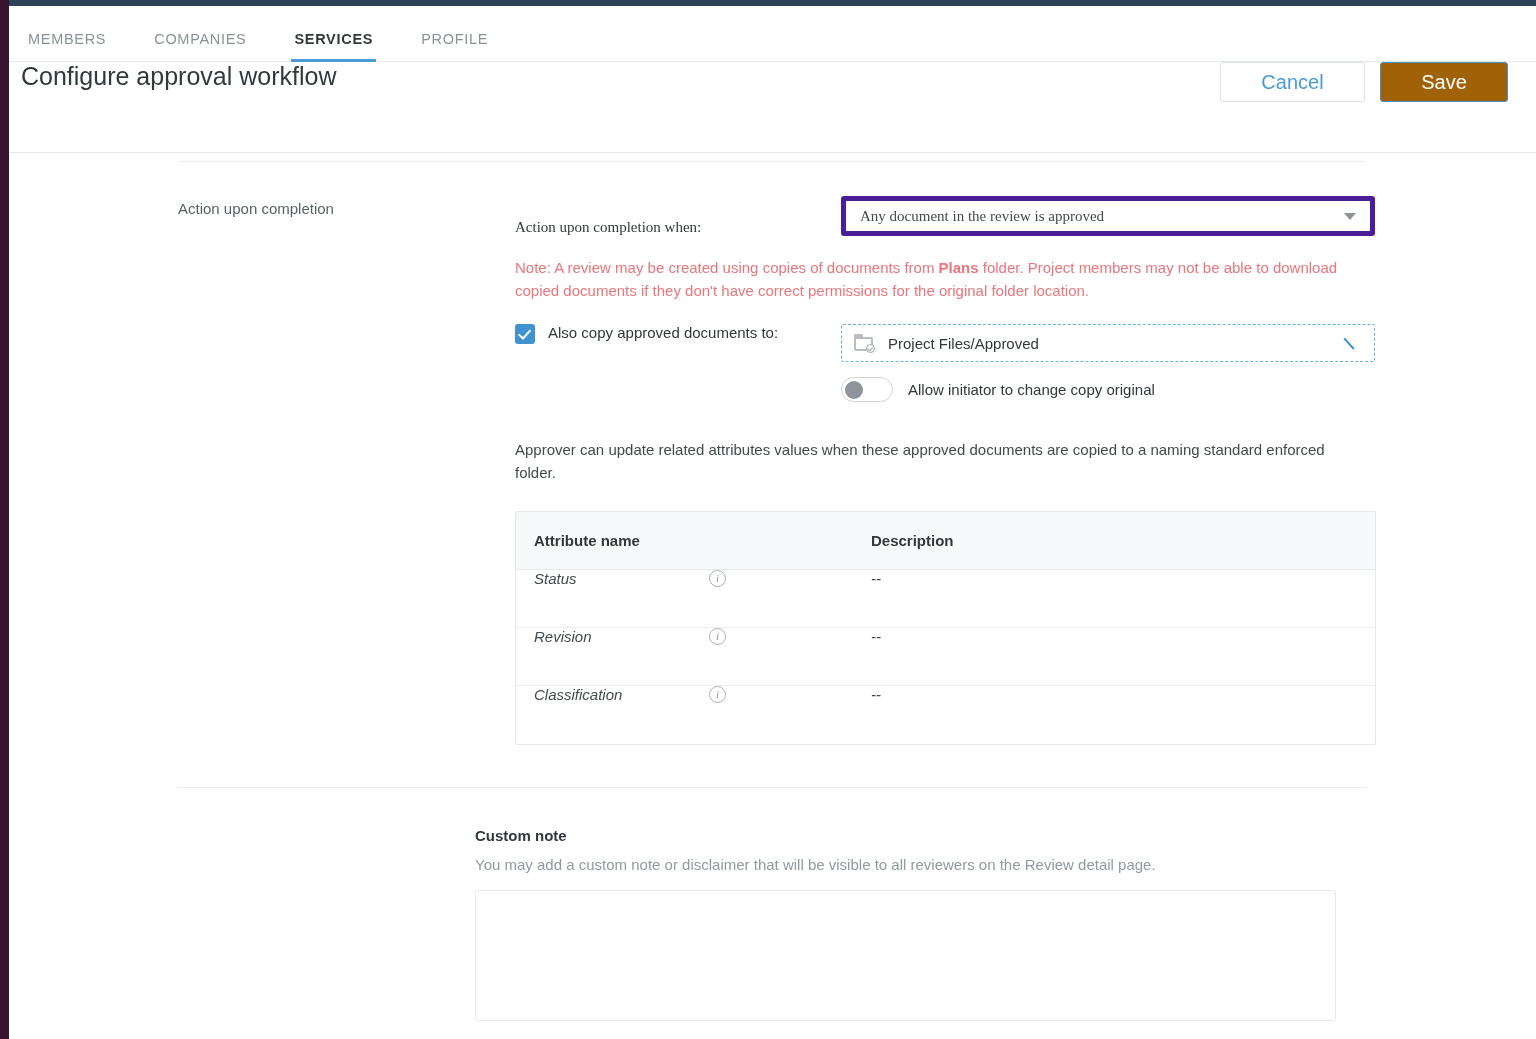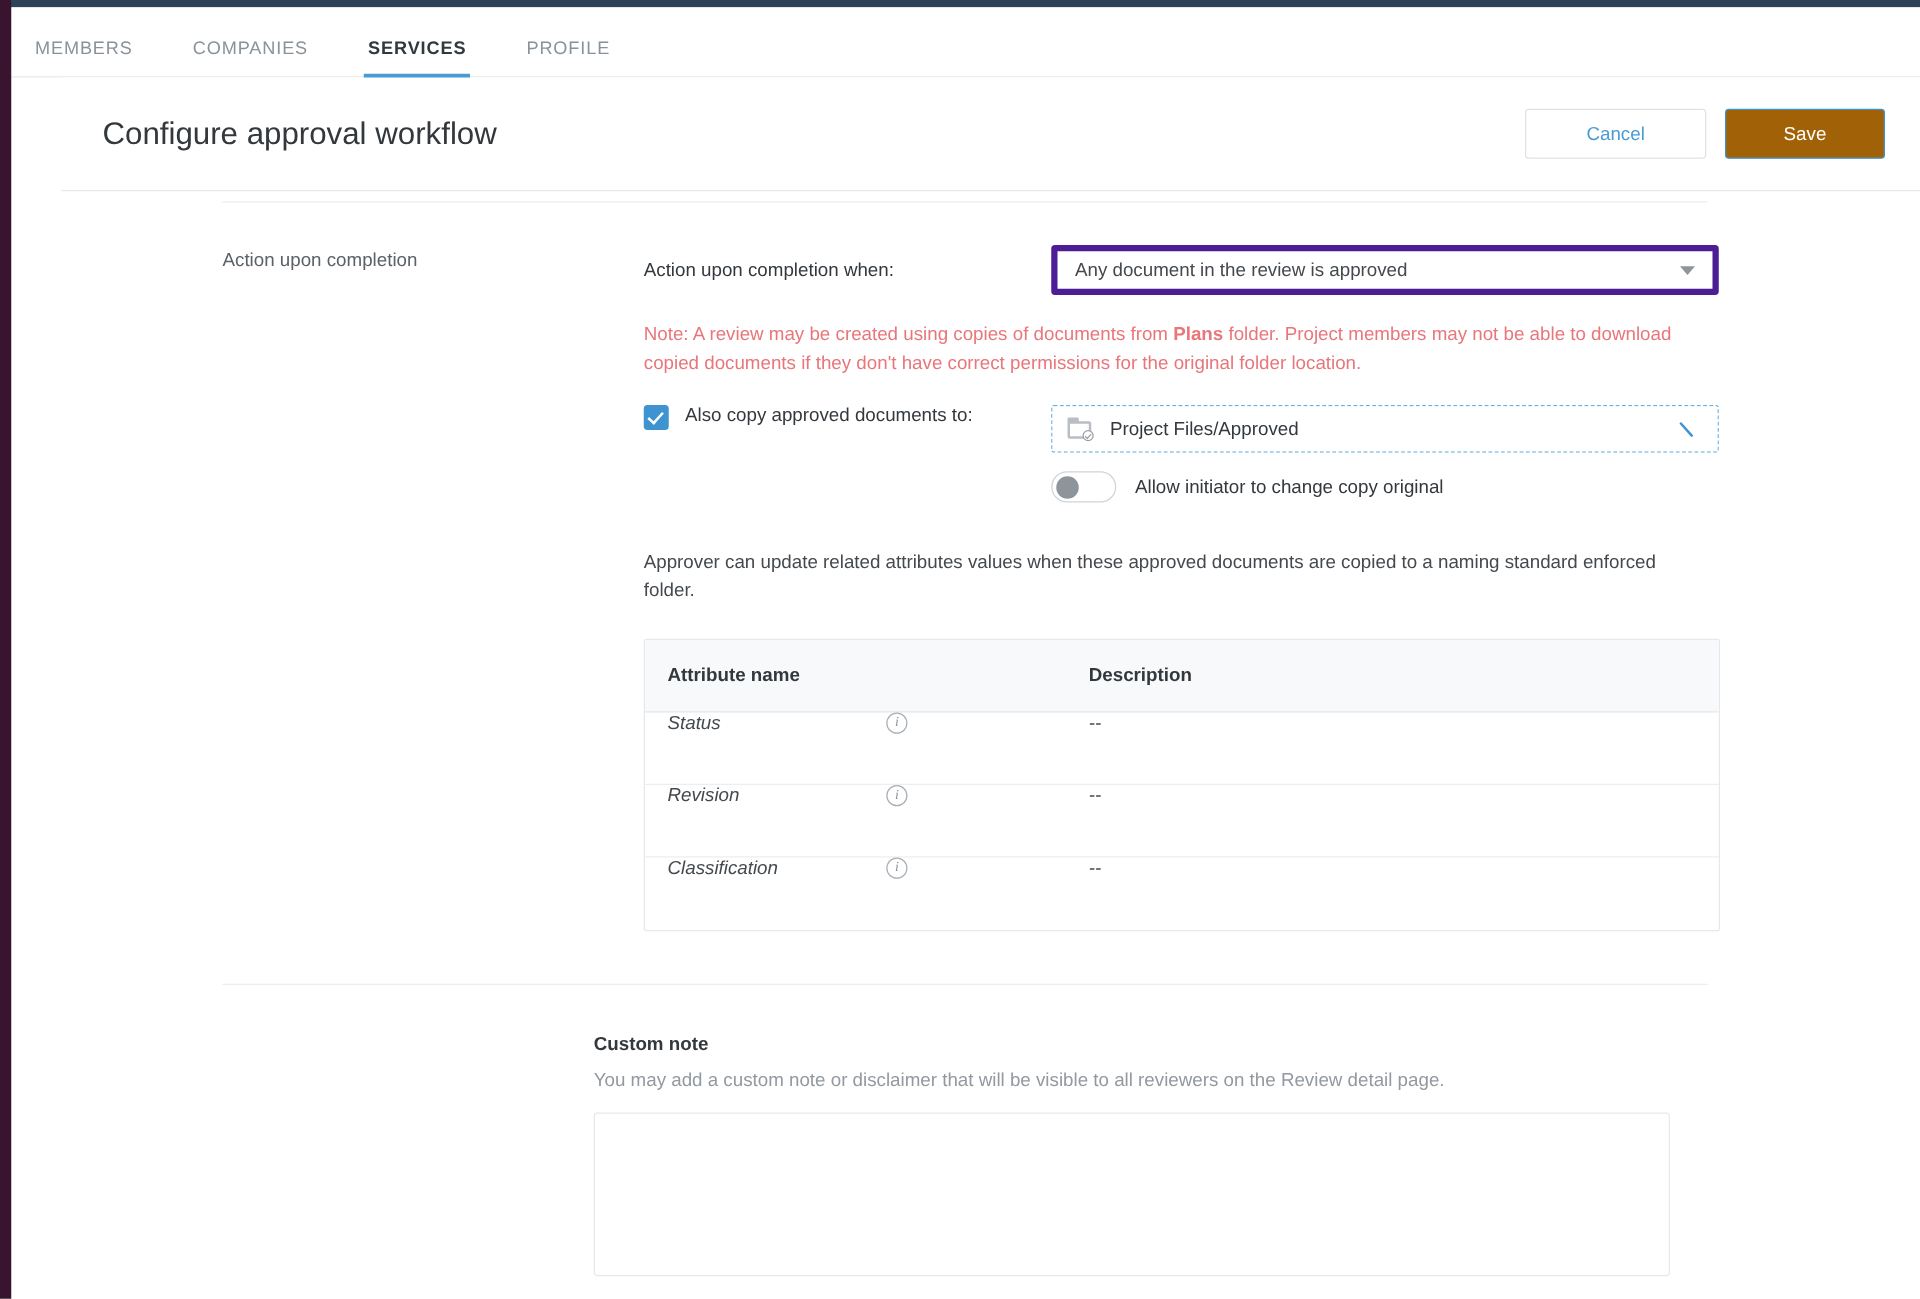--- a/index.html
+++ b/index.html
@@ -51,35 +51,34 @@
     content: "";
     position: absolute; left: -3px; right: -3px; bottom: -1px;
     height: 3px; background: #4a9bd4;
   }
 
   
   .pagehead {
     height: 91px;
     border-bottom: 1px solid #e6e9ec;
     display: flex;
-    align-items: center;
-    padding: 0 28px 0 33px;
-    background: #fff;
-    margin-left: 40px;
+    align-items: flex-start;
+    padding: 0 28px 0 12px;
+    background: #fff;
   }
   .pagetitle {
     font-size: 25px;
     font-weight: normal;
     color: #33383d;
     flex: 1;
   }
   .btn {
     height: 40px;
     border-radius: 3px;
-    font-size: 15px;
+    font-size: 20px;
     display: inline-flex;
     align-items: center;
     justify-content: center;
     cursor: pointer;
     font-family: "Liberation Sans", sans-serif;
   }
   .btn-cancel {
     width: 145px;
     background: #ffffff;
     border: 1px solid #dfe3e6;
@@ -102,21 +101,21 @@
 
   .row { display: flex; padding-left: 169px; gap: 47px; }
   .col-label {
     width: 290px;
     padding-top: 38px;
     font-size: 15px;
     color: #5a6167;
   }
   .col-field { width: 860px; padding-top: 34px; }
 
-  .field-line { display: flex; align-items: center; }
+  .field-line { display: flex; align-items: flex-end; font-family: Liberation Serif, serif; }
   .field-label {
     font-size: 15px;
     color: #33383d;
     width: 326px;
   }
   .select {
     width: 534px;
     height: 40px;
     border: 5px solid #4c1d95;
     border-radius: 3px;

